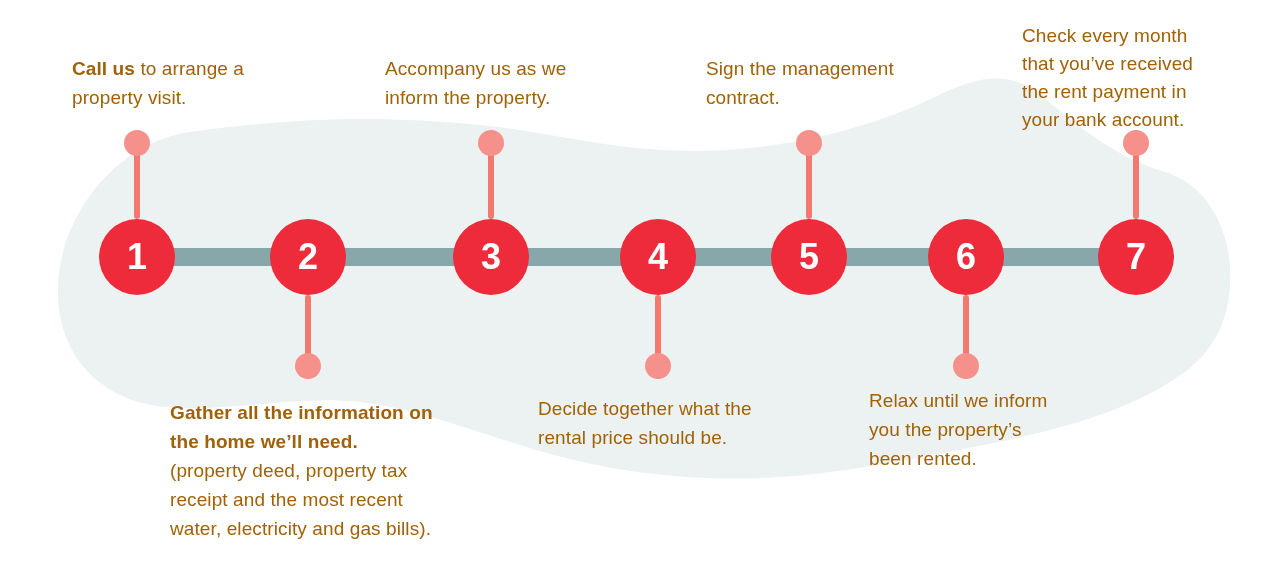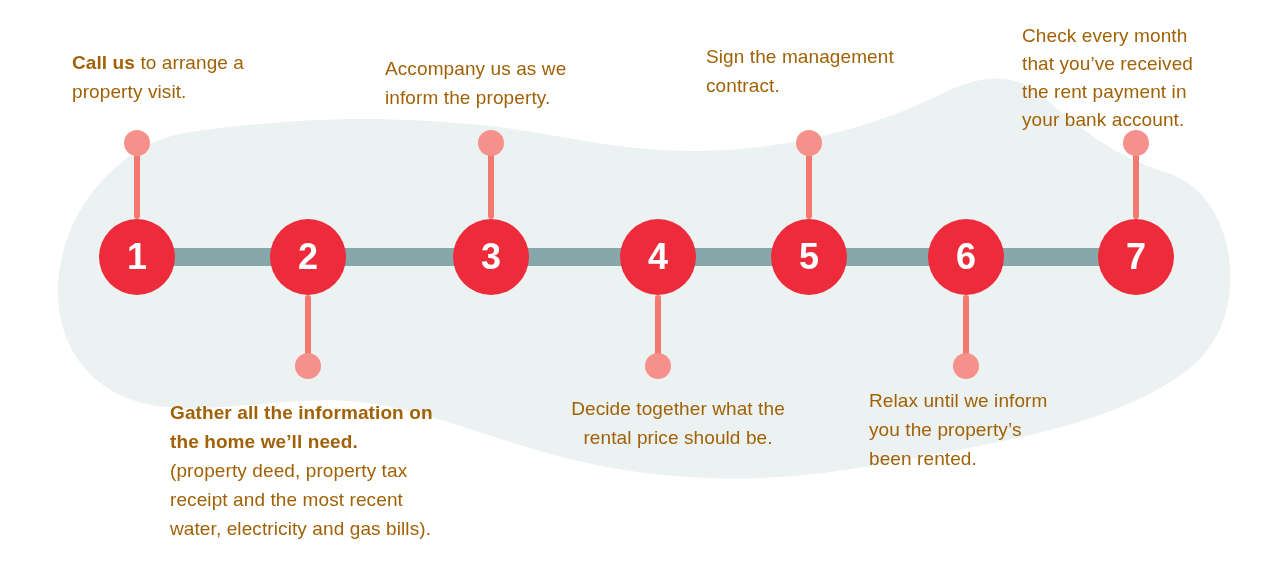--- a/index.html
+++ b/index.html
@@ -67,25 +67,25 @@
 
   
   .s1 .bubble { left:   99px; } .s1 .stick { left:  134px; } .s1 .dot { left:  124px; }
   .s2 .bubble { left:  270px; } .s2 .stick { left:  305px; } .s2 .dot { left:  295px; }
   .s3 .bubble { left:  453px; } .s3 .stick { left:  488px; } .s3 .dot { left:  478px; }
   .s4 .bubble { left:  620px; } .s4 .stick { left:  655px; } .s4 .dot { left:  645px; }
   .s5 .bubble { left:  771px; } .s5 .stick { left:  806px; } .s5 .dot { left:  796px; }
   .s6 .bubble { left:  928px; } .s6 .stick { left:  963px; } .s6 .dot { left:  953px; }
   .s7 .bubble { left: 1098px; } .s7 .stick { left: 1133px; } .s7 .dot { left: 1123px; }
 
-  .s1 .label { left:   72px; top:  48px; width: 250px; }
+  .s1 .label { left:   72px; top:  54px; width: 250px; }
   .s2 .label { left:  170px; top: 398px; width: 330px; }
   .s3 .label { left:  385px; top:  54px; width: 250px; }
-  .s4 .label { left:  538px; top: 394px; width: 280px; text-align: center; }
-  .s5 .label { left:  706px; top:  42px; width: 250px; }
+  .s4 .label { left:  538px; top: 394px; width: 280px; }
+  .s5 .label { left:  706px; top:  54px; width: 250px; }
   .s6 .label { left:  869px; top: 386px; width: 240px; }
   .s7 .label { left: 1022px; top:  22px; width: 240px; line-height: 28px; }
 </style>
 </head>
 <body>
 
 <div class="canvas">
 
   <svg class="blob-svg" width="1280" height="575" viewBox="0 0 1280 575" aria-hidden="true">
     <path fill="#ECF1F1" d="

